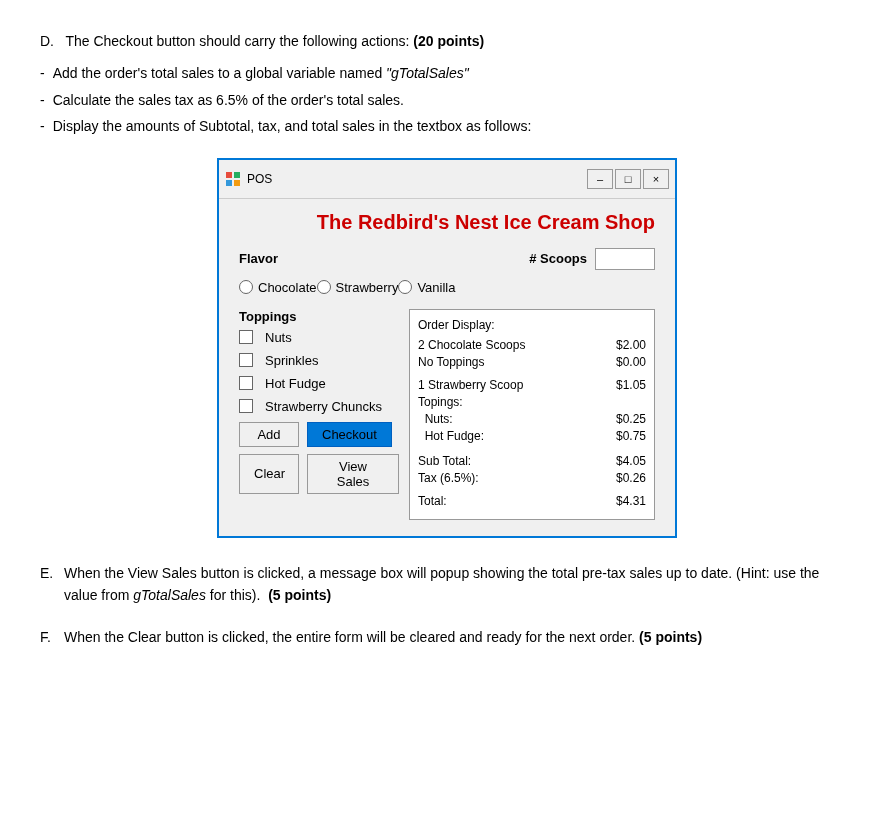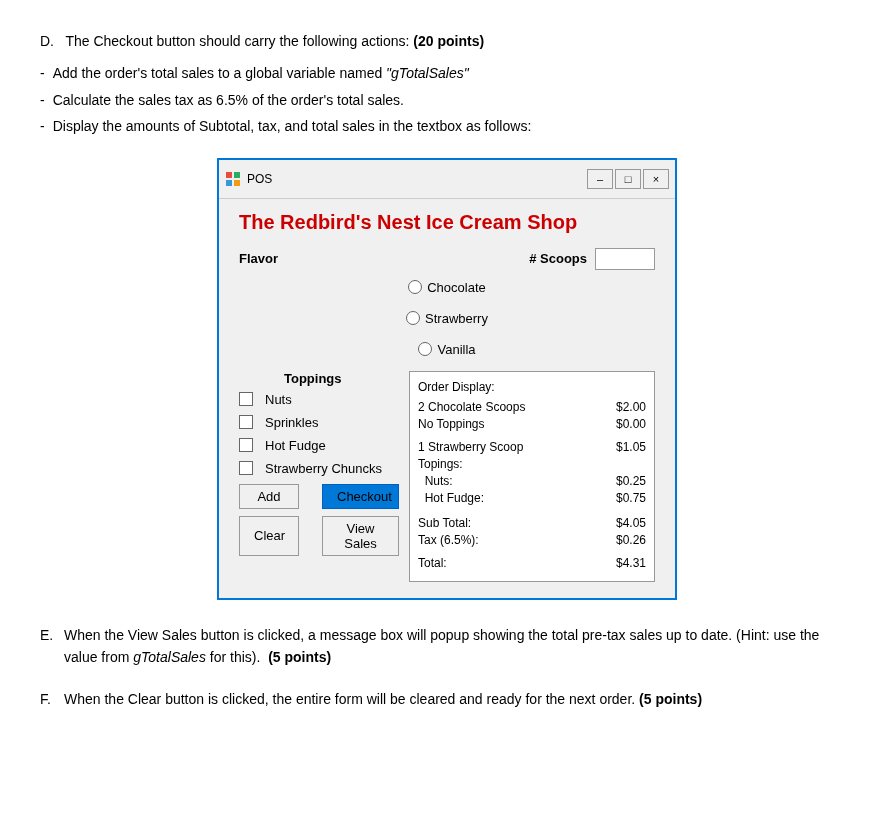--- a/index.html
+++ b/index.html
@@ -89,21 +89,21 @@
     }
 
     .window-body {
       padding: 12px 20px 16px 20px;
     }
 
     .shop-title {
       color: #cc0000;
       font-size: 20px;
       font-weight: bold;
-      text-align: left;
+      text-align: right;
       margin-bottom: 14px;
     }
 
     .form-row {
       display: flex;
       align-items: center;
       margin-bottom: 10px;
     }
 
     .form-label {
@@ -123,23 +123,22 @@
       height: 22px;
       border: 1px solid #999;
       background: #fff;
       padding: 2px 4px;
       font-size: 12px;
     }
 
     .radio-row {
       display: flex;
       align-items: center;
-      gap: 16px;
+      gap: 0;
       margin-bottom: 14px;
-      flex-direction: column;
     }
 
     .radio-item {
       display: flex;
       align-items: center;
       gap: 5px;
       font-size: 13px;
     }
 
     .radio-circle {
@@ -158,42 +157,41 @@
 
     .left-panel {
       width: 160px;
       flex-shrink: 0;
     }
 
     .toppings-label {
       font-weight: bold;
       font-size: 13px;
       margin-bottom: 6px;
-      margin-left: 45px;
     }
 
     .checkbox-item {
       display: flex;
       align-items: center;
       gap: 12px;
       margin-bottom: 8px;
       font-size: 13px;
     }
 
     .checkbox-box {
       width: 14px;
       height: 14px;
       border: 1px solid #666;
       background: #fff;
       flex-shrink: 0;
     }
 
     .btn-row {
       display: flex;
-      gap: 23px;
+      gap: 8px;
       margin-top: 7px;
     }
 
     .btn {
       padding: 4px 14px;
       border: 1px solid #999;
       background: #f0f0f0;
       cursor: pointer;
       font-size: 13px;
       min-width: 60px;

